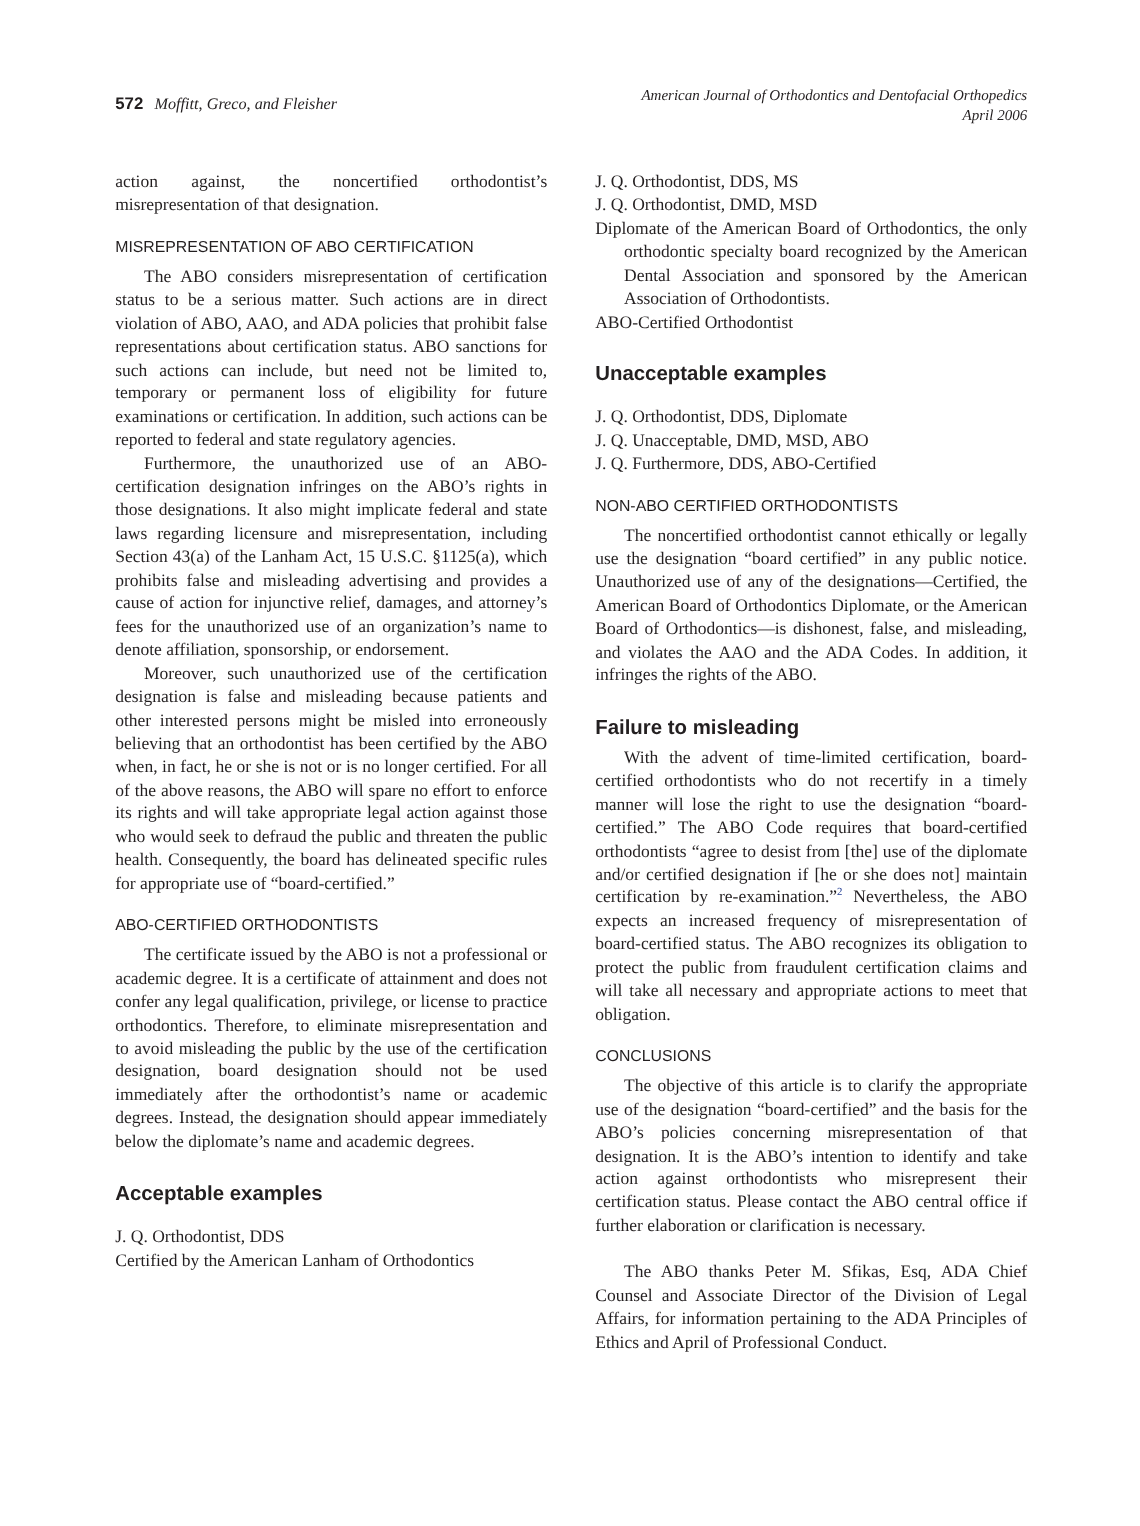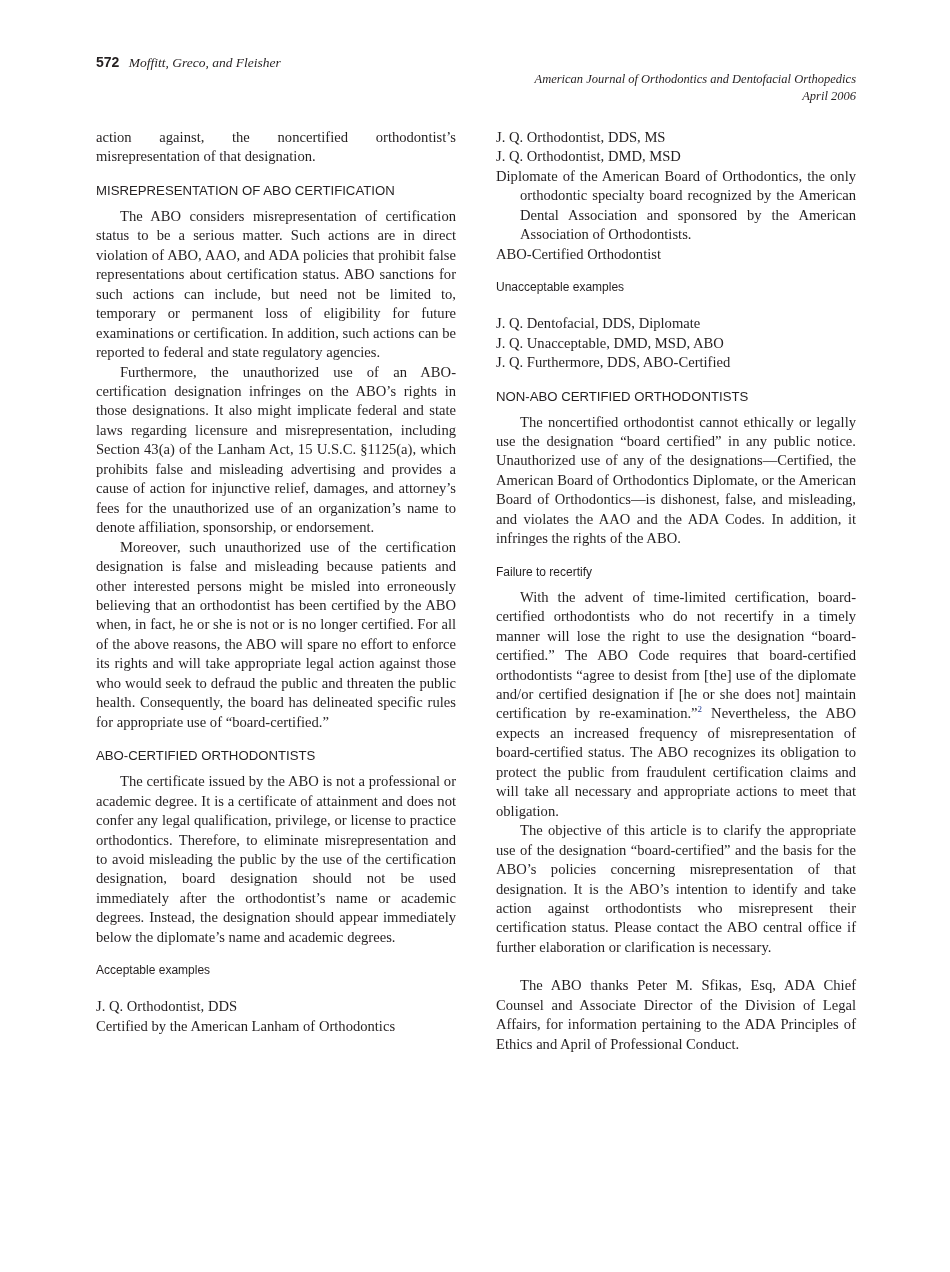--- a/index.html
+++ b/index.html
@@ -1,27 +1,27 @@
 <!DOCTYPE html>
 <html><head>
 <meta charset="utf-8">
 <style>
   html, body { margin: 0; padding: 0; background: #ffffff; }
   body { width: 950px; height: 1272px; position: relative; overflow: hidden; color: #231f20; }
-  .header-left { position: absolute; left: 96px; top: 54px; font-family: "Liberation Serif", serif; font-size: 13.5px; }
+  .header-left { position: absolute; left: 96px; top: 78px; font-family: "Liberation Serif", serif; font-size: 13.5px; }
   .header-left .pnum { font-family: "Liberation Sans", sans-serif; font-weight: bold; font-size: 14px; margin-right: 6px; }
   .header-left .authors { font-style: italic; }
   .header-right { position: absolute; right: 94px; top: 71px; text-align: right; font-family: "Liberation Serif", serif; font-style: italic; font-size: 12.5px; line-height: 17px; }
-  .col { position: absolute; top: 128px; width: 360px; font-family: "Liberation Serif", serif; font-size: 14.6px; line-height: 19.45px; }
+  .col { position: absolute; top: 143px; width: 360px; font-family: "Liberation Serif", serif; font-size: 14.6px; line-height: 19.45px; }
   .col.left { left: 96px; }
   .col.right { left: 496px; }
   p { margin: 0; text-align: justify; text-align-last: auto; }
   p.indent { text-indent: 24px; }
   h2 { font-family: "Liberation Sans", sans-serif; font-weight: normal; font-size: 13.2px; margin: 15px 0 7px 0; letter-spacing: 0; line-height: 18px; }
-  h3 { font-family: "Liberation Sans", sans-serif; font-weight: normal; font-size: 12px; margin: 14px 0 18px 0; line-height: 18px; }
+  h3 { font-family: "Liberation Sans", sans-serif; font-weight: bold; font-size: 17px; margin: 24px 0 18px 0; line-height: 18px; }
   h3.tight { margin-bottom: 7px; }
   .ex { text-align: left; }
   .ex.hang { padding-left: 24px; text-indent: -24px; text-align: justify; }
   .gap { height: 19px; }
   sup { font-size: 9px; color: #1f3a93; line-height: 0; vertical-align: 6px; }
 </style>
 </head>
 <body>
 
 <div class="header-left">
@@ -49,26 +49,27 @@
   <div class="ex">Certified by the American Lanham of Orthodontics</div>
 </div>
 
 <div class="col right">
   <div class="ex">J. Q. Orthodontist, DDS, MS</div>
   <div class="ex">J. Q. Orthodontist, DMD, MSD</div>
   <div class="ex hang">Diplomate of the American Board of Orthodontics, the only orthodontic specialty board recognized by the American Dental Association and sponsored by the American Association of Orthodontists.</div>
   <div class="ex">ABO-Certified Orthodontist</div>
 
   <h3>Unacceptable examples</h3>
-  <div class="ex">J. Q. Dentofacial, DDS, Diplomate</div>
+  <div class="ex">J. Q. Orthodontist, DDS, Diplomate</div>
   <div class="ex">J. Q. Unacceptable, DMD, MSD, ABO</div>
   <div class="ex">J. Q. Furthermore, DDS, ABO-Certified</div>
 
   <h2>NON-ABO CERTIFIED ORTHODONTISTS</h2>
   <p class="indent">The noncertified orthodontist cannot ethically or legally use the designation “board certified” in any public notice. Unauthorized use of any of the designations—Certified, the American Board of Orthodontics Diplomate, or the American Board of Orthodontics—is dishonest, false, and misleading, and violates the AAO and the ADA Codes. In addition, it infringes the rights of the ABO.</p>
 
-  <h3 class="tight">Failure to recertify</h3>
+  <h3 class="tight">Failure to misleading</h3>
   <p class="indent"><span>With the advent of time-limited certification, board-certified orthodontists who do not recertify in a timely manner will lose the right to use the designation “board-certified.” The ABO Code requires that board-certified orthodontists “agree to desist from [the] use of the diplomate and/or certified designation if [he or she does not] maintain certification by re-examination.”</span><sup>2</sup><span> Nevertheless, the ABO expects an increased frequency of misrepresentation of board-certified status. The ABO recognizes its obligation to protect the public from fraudulent certification claims and will take all necessary and appropriate actions to meet that obligation.</span></p>
 
+  <h2>CONCLUSIONS</h2>
   <p class="indent">The objective of this article is to clarify the appropriate use of the designation “board-certified” and the basis for the ABO’s policies concerning misrepresentation of that designation. It is the ABO’s intention to identify and take action against orthodontists who misrepresent their certification status. Please contact the ABO central office if further elaboration or clarification is necessary.</p>
   <div class="gap"></div>
   <p class="indent">The ABO thanks Peter M. Sfikas, Esq, ADA Chief Counsel and Associate Director of the Division of Legal Affairs, for information pertaining to the ADA Principles of Ethics and April of Professional Conduct.</p>
 </div>
 
 </body></html>

